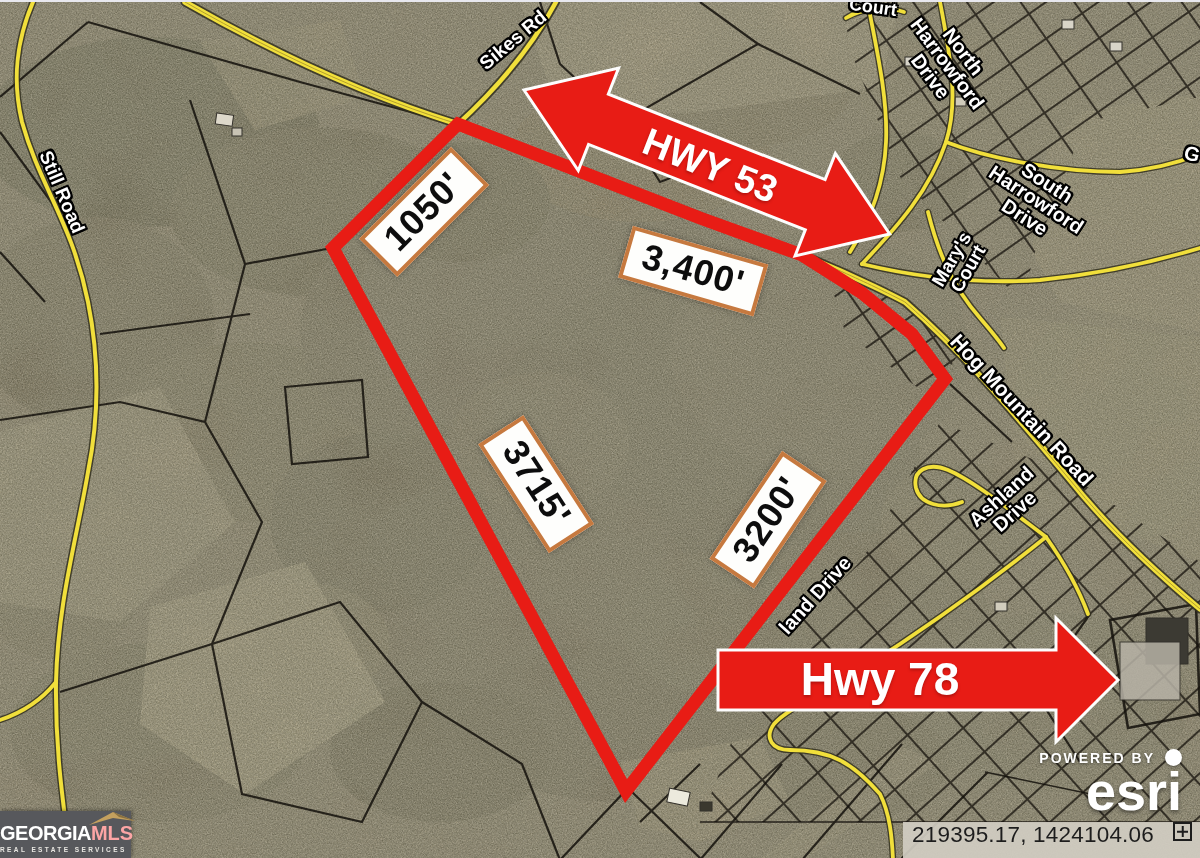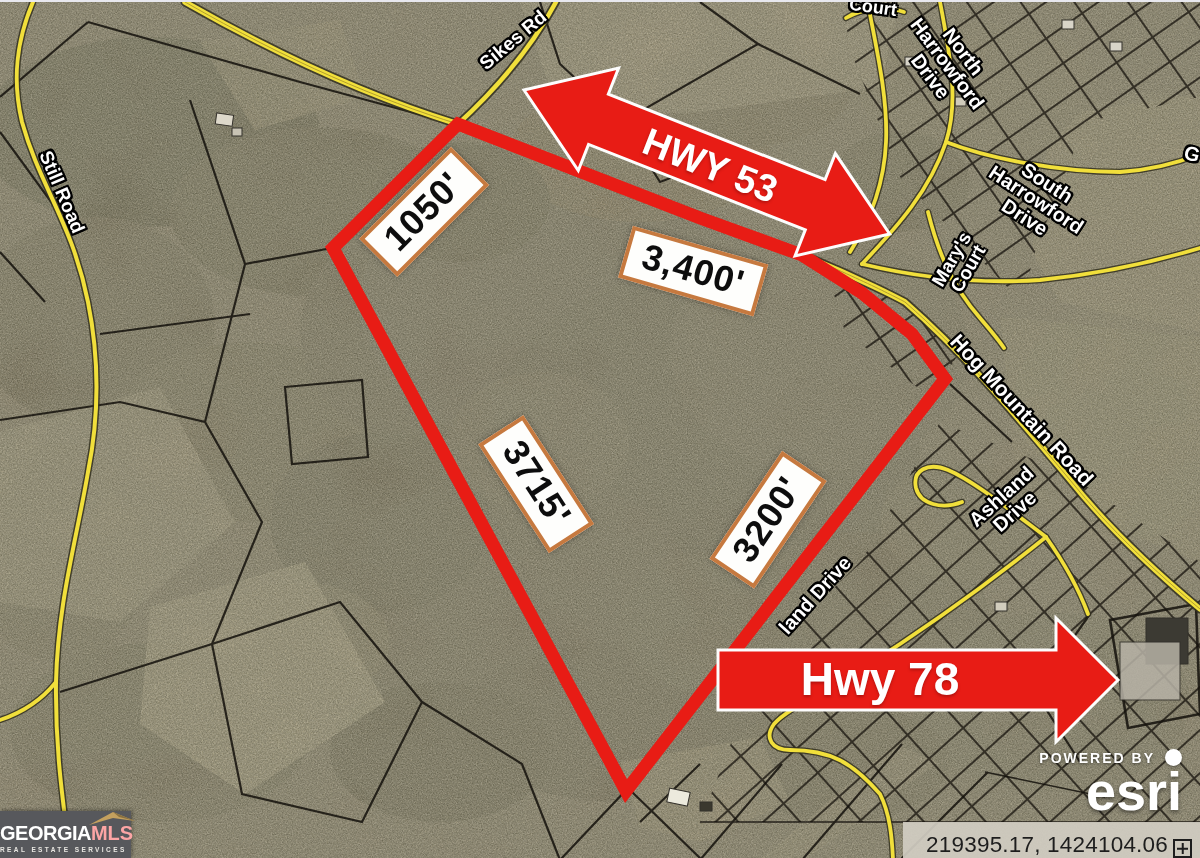--- a/index.html
+++ b/index.html
@@ -40,22 +40,22 @@
     width:17px;height:17px;border-radius:50%;background:#fff;
     box-shadow:0 1px 3px rgba(0,0,0,.45);
   }
   .esri-name{
     color:#ffffff;font-size:54px;font-weight:700;line-height:.88;
     letter-spacing:0px;text-shadow:0 2px 4px rgba(0,0,0,.5);margin-top:2px;
   }
   
   .statusbar{
     position:absolute;right:0;bottom:0;height:36px;width:297px;z-index:11;
-    background:rgba(209,205,194,.92);display:flex;align-items:flex-end;
-    justify-content:flex-end;gap:5px;padding:0 8px;box-sizing:border-box;margin-top:27px;
+    background:rgba(209,205,194,.92);display:flex;align-items:flex-start;
+    justify-content:flex-end;gap:19px;padding:0 8px;box-sizing:border-box;margin-top:27px;
   }
   .coords{color:#1d1d1d;font-size:22.5px;font-weight:500;letter-spacing:.2px;white-space:nowrap;}
   .expand-icon{
     width:19px;height:19px;border:2.5px solid #1d1d1d;position:relative;
     box-sizing:border-box;background:transparent;cursor:pointer;flex:0 0 auto;
   }
   .expand-icon::before,.expand-icon::after{
     content:"";position:absolute;background:#1d1d1d;
   }
   .expand-icon::before{left:50%;top:2px;bottom:2px;width:2.5px;transform:translateX(-50%);}

